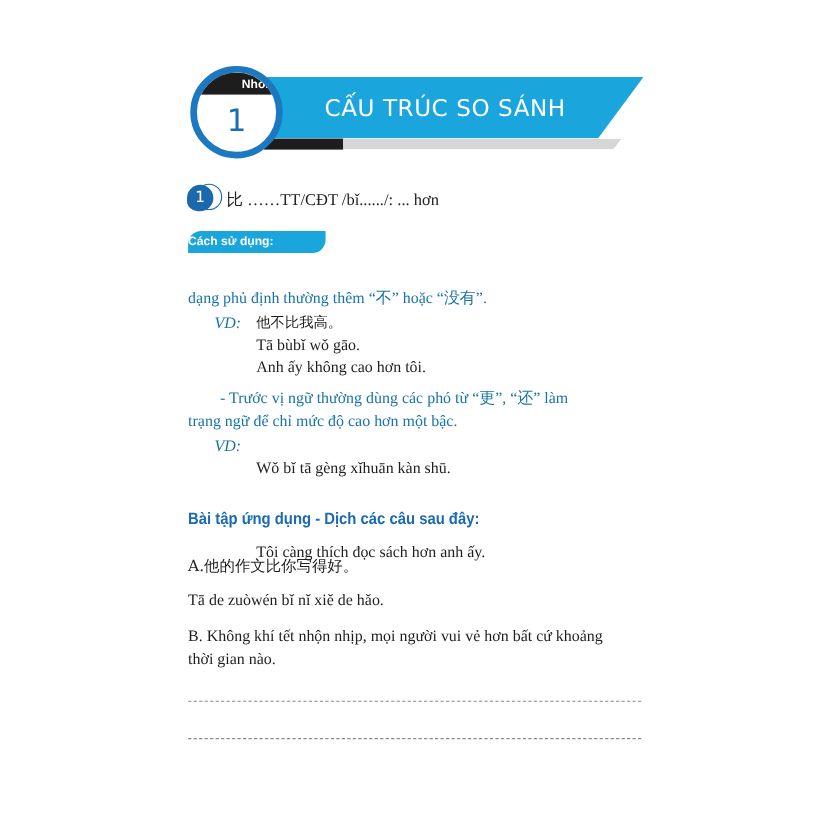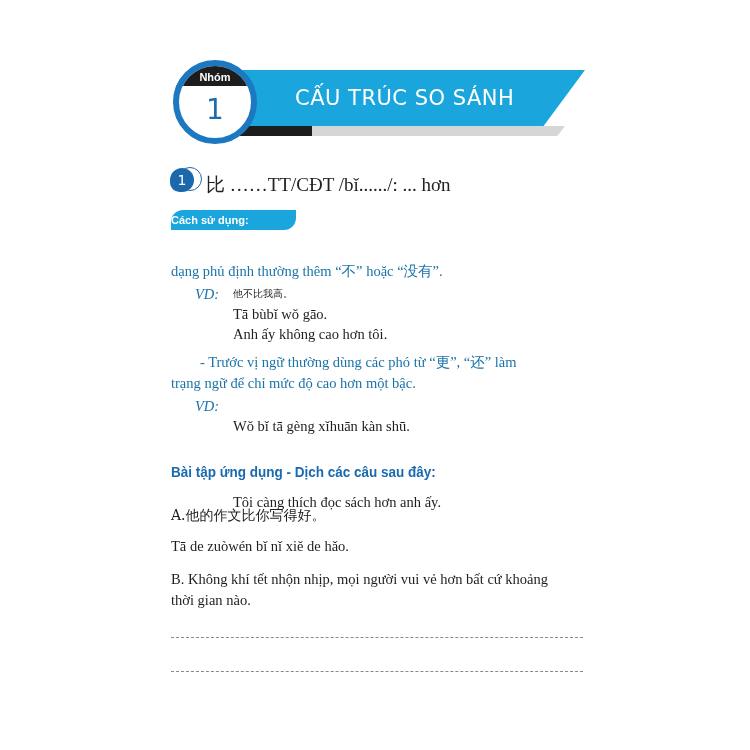--- a/index.html
+++ b/index.html
@@ -23,51 +23,51 @@
     .banner-under-grey {
       position: absolute; left: 312px; top: 126px; width: 253px; height: 10px; background: #d6d6d6;
       clip-path: polygon(0 0, 100% 0, 97% 100%, 0 100%);
     }
     .group-circle {
       position: absolute; left: 173px; top: 60px; width: 72px; height: 72px; border-radius: 50%;
       border: 6px solid #1c78c0; background: #fff; overflow: hidden; box-sizing: content-box;
     }
     .group-label {
       position: absolute; left: 0; top: 0; width: 100%; height: 20px; background: #1d1d1d; color: #fff;
-      text-align: center; font-family: "Liberation Sans", sans-serif; font-weight: bold; font-size: 11px;
+      text-align: right; font-family: "Liberation Sans", sans-serif; font-weight: bold; font-size: 11px;
       line-height: 22px;
     }
     .group-num {
       position: absolute; left: 0; top: 22px; width: 100%; text-align: center; color: #1c6db0;
       font-family: "DejaVu Sans", sans-serif; font-size: 28px; line-height: 44px;
     }
 
     
     .sec-badge {
       position: absolute; left: 170px; top: 168px; width: 24px; height: 24px; border-radius: 50% 50% 50% 40%;
       background: #1c68ad; color: #fff; font-family: "DejaVu Sans", sans-serif; font-size: 14px;
       text-align: center; line-height: 24px;
     }
     .sec-badge-ring {
       position: absolute; left: 178px; top: 167px; width: 24px; height: 24px; border-radius: 50%;
       border: 1.5px solid #1c68ad; box-sizing: border-box;
     }
-    .sec-title { position: absolute; left: 206px; top: 172px; font-size: 19px; color: #222; }
+    .sec-title { position: absolute; left: 206px; top: 172px; font-size: 15px; color: #222; }
 
     .usage-tag {
       position: absolute; left: 171px; top: 210px; width: 125px; height: 20px; background: #1aa6dc;
       border-radius: 12px 0 12px 0; color: #fff; font-family: "Liberation Sans", sans-serif; font-weight: bold;
       font-size: 11px; line-height: 20px; box-sizing: border-box;
     }
 
     .p { position: absolute; font-size: 14.5px; line-height: 20px; white-space: nowrap; }
     .blue { color: #1a73a8; }
     .vd { color: #1a73a8; font-style: italic; text-align: right; }
     .black { color: #1e1e1e; }
-    .zh { font-family: "DejaVu Serif", serif; font-size: 10px; }
+    .zh { font-family: "DejaVu Serif", serif; font-size: 13px; }
 
     .exercise-title {
       position: absolute; left: 171px; top: 463px; color: #1a6ab0; font-family: "Liberation Sans", sans-serif;
       font-weight: bold; font-size: 15px; transform: scaleX(0.9); transform-origin: left;
     }
     .answer-line {
       position: absolute; left: 171px; width: 412px; height: 0; border-top: 1.5px dashed #8a8a8a;
     }
   </style>
 </head>

